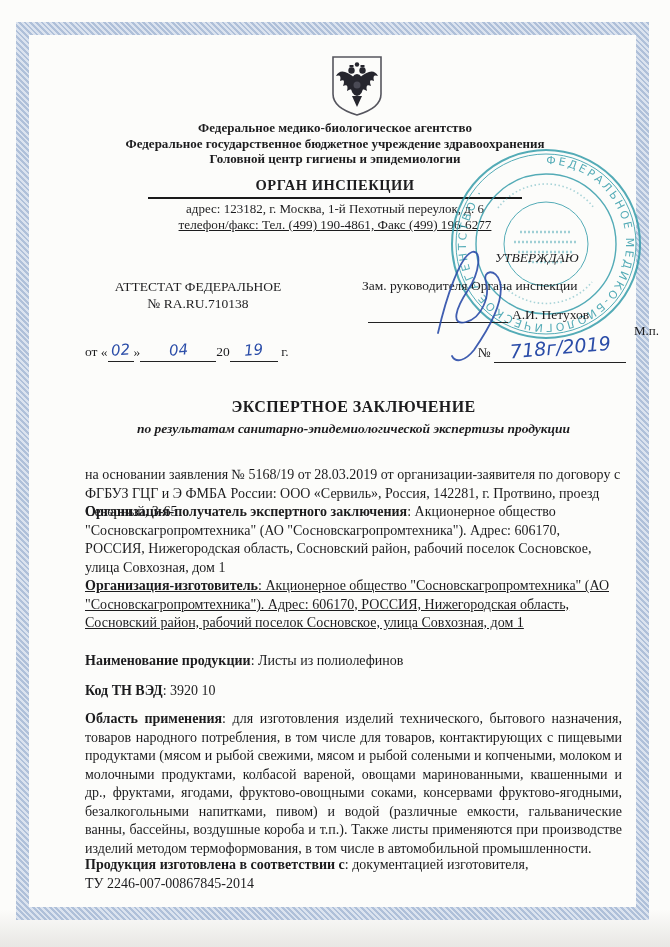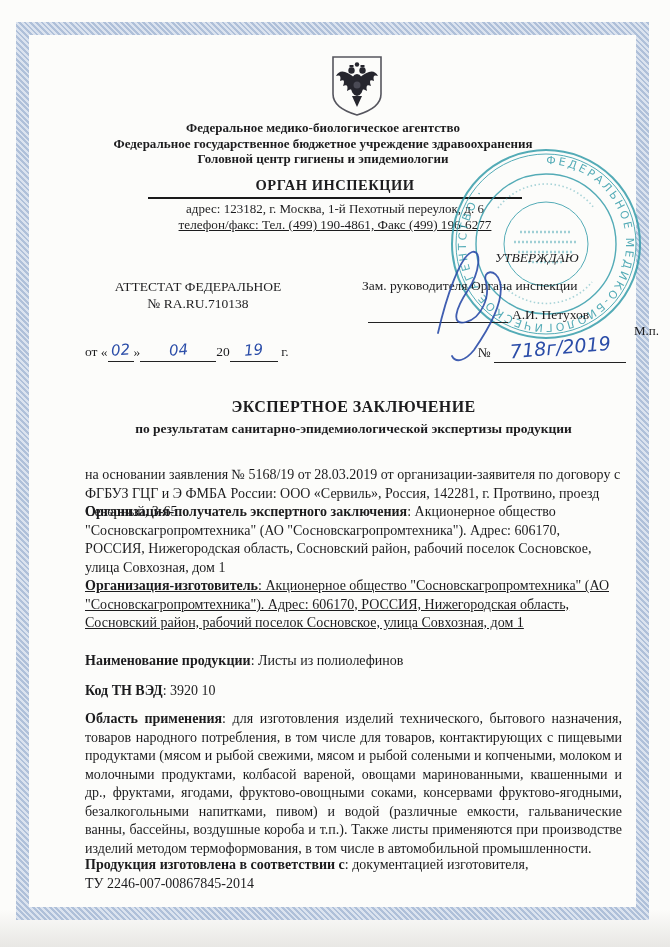--- a/index.html
+++ b/index.html
@@ -13,41 +13,41 @@
   .frame{
     position:absolute; left:16px; top:22px; width:633px; height:898px;
     border:13px solid;
     border-image:repeating-linear-gradient(45deg,#afc0d9 0 2px,#dbe3ef 2px 4px) 13;
     box-sizing:border-box;
   }
   .abs{position:absolute;}
   .b{font-weight:bold;}
   .ctr{text-align:center;}
   .emblem{left:327px; top:54px; width:60px; height:64px;}
-  .hdr{left:28px; width:590px; top:120px; font-size:13px; line-height:15.5px;}
+  .hdr{left:40px; width:590px; top:120px; font-size:13px; line-height:15.5px;}
   .orgname{left:148px; top:176px; width:374px; font-size:14.5px;
            padding-bottom:2px; border-bottom:2px solid #1a1a1a; letter-spacing:.5px;}
   .addr1{left:40px; width:590px; top:200px; font-size:13px;}
   .addr2{left:40px; width:590px; top:216px; font-size:13.2px;text-decoration:underline;}
   .stamp{left:448px; top:146px; width:196px; height:196px; opacity:.82;}
   .signature{left:408px; top:238px; width:150px; height:130px;}
   .attestat{left:88px; top:278px; width:220px; font-size:13.5px; line-height:17px;}
   .approve{left:495px; top:249px; font-size:13.5px;font-style:italic;}
   .appr-title{left:362px; top:277px; font-size:13.5px;}
   .sig-line{left:368px; top:300px; width:140px; height:22px; border-bottom:1px solid #222;}
   .appr-name{left:512px; top:306px; font-size:13.5px;}
   .mp{left:594px; top:322px; font-size:13px;margin-left:40px;}
   .date-line{left:85px; top:341px; font-size:13.5px;}
   .num-line{left:478px; top:340px; font-size:13.5px;}
   .blank{display:inline-block; border-bottom:1px solid #222; text-align:center; vertical-align:bottom;}
   .hw{font-family:"DejaVu Sans",sans-serif; font-style:italic; color:#2b4da8; display:inline-block;}
   .hw-sm{font-size:15px; transform:rotate(-5deg);}
   .hw-num{font-size:19px; transform:rotate(-5deg) translateY(-2px);}
   .title1{left:85px; width:537px; top:398px; font-size:16px; letter-spacing:.4px;}
-  .title2{left:85px; width:537px; top:420px; font-size:13.5px;}
+  .title2{left:85px; width:537px; top:420px; font-size:13.5px;font-style:italic;}
   .para{left:85px; width:537px;}
   .jst{text-align:justify;}
   .p-basis{top:466px;}
   .p-receiver{top:503px;}
   .p-manufacturer{top:577px;text-decoration:underline;}
   .p-product{top:652px;}
   .p-code{top:682px;}
   .p-scope{top:710px;}
   .p-conformity{top:856px;}
 </style>

